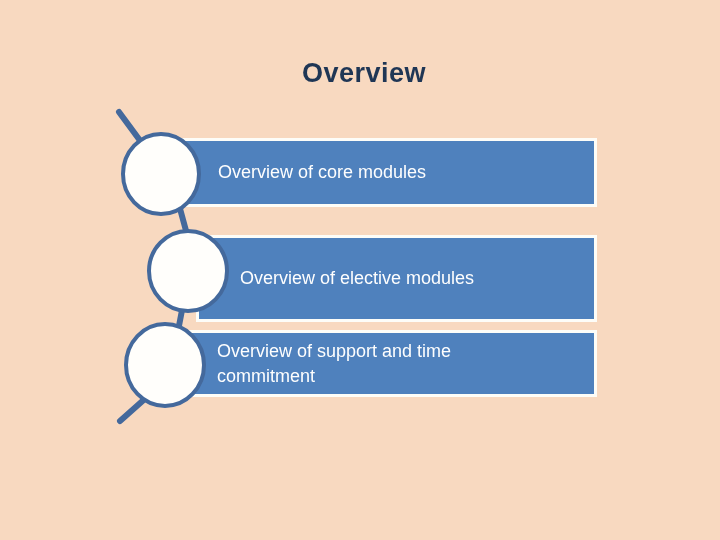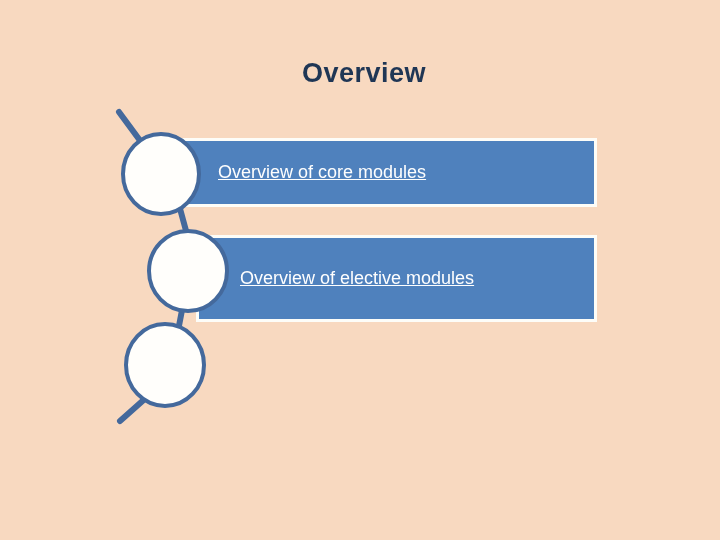--- a/index.html
+++ b/index.html
@@ -59,40 +59,44 @@
     position: absolute;
     z-index: 2;
     background: var(--bar-fill);
     border: 3px solid var(--bar-border);
     display: flex;
     align-items: center;
     color: var(--bar-text);
     font-size: 18px;
     line-height: 25px;
   }
-  .bar-label { white-space: pre-line; text-decoration: underline; }
+  .bar-label { white-space: pre-line; }
   .bar-1 { left: 170px; top: 138px; width: 427px; height: 69px; padding-left: 45px; }
   .bar-2 { left: 196px; top: 235px; width: 401px; height: 87px; padding-left: 41px; }
   .bar-3 { left: 172px; top: 330px; width: 425px; height: 67px; padding-left: 42px; }
 </style>
 </head>
 <body>
 
 <div class="slide">
 
   <div class="slide-title">Overview</div>
 
   <div class="bar bar-1">
     <span class="bar-label">Overview of core modules</span>
   </div>
 
   <div class="bar bar-2">
     <span class="bar-label">Overview of elective modules</span>
   </div>
 
+  <div class="bar bar-3">
+    <span class="bar-label">Overview of support and time
+commitment</span>
+  </div>
 
   <svg class="diagram-svg" viewBox="0 0 720 540">
     <line class="segment" x1="119" y1="112" x2="147" y2="150"></line>
     <line class="segment" x1="179" y1="205" x2="188" y2="238"></line>
     <line class="segment" x1="183" y1="305" x2="178" y2="331"></line>
     <line class="segment" x1="147" y1="397" x2="120" y2="421"></line>
     <ellipse class="node" cx="161" cy="174" rx="38" ry="40"></ellipse>
     <ellipse class="node" cx="188" cy="271" rx="39" ry="40"></ellipse>
     <ellipse class="node" cx="165" cy="365" rx="39" ry="41"></ellipse>
   </svg>

